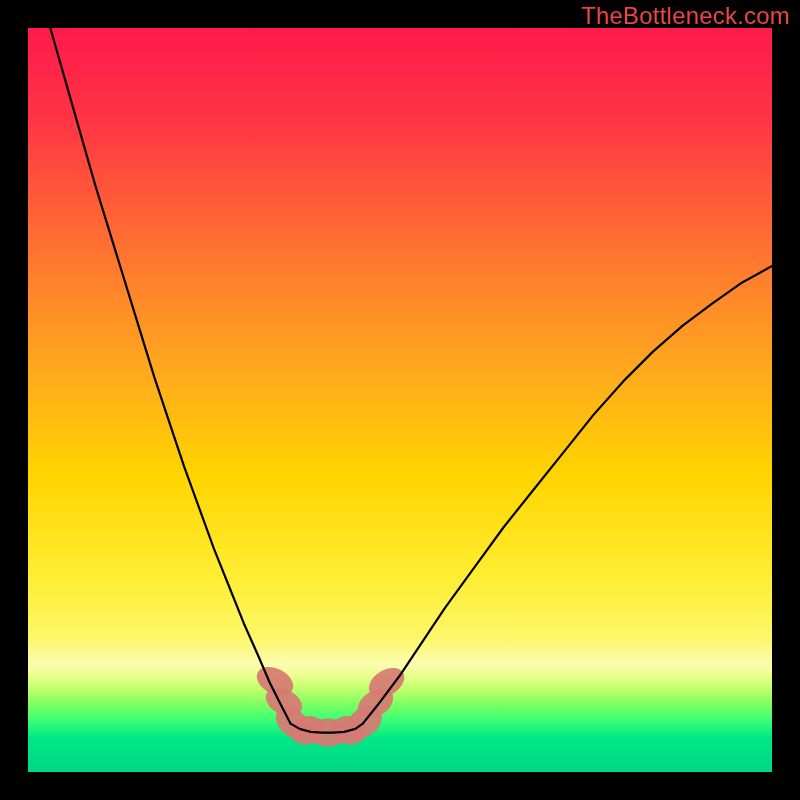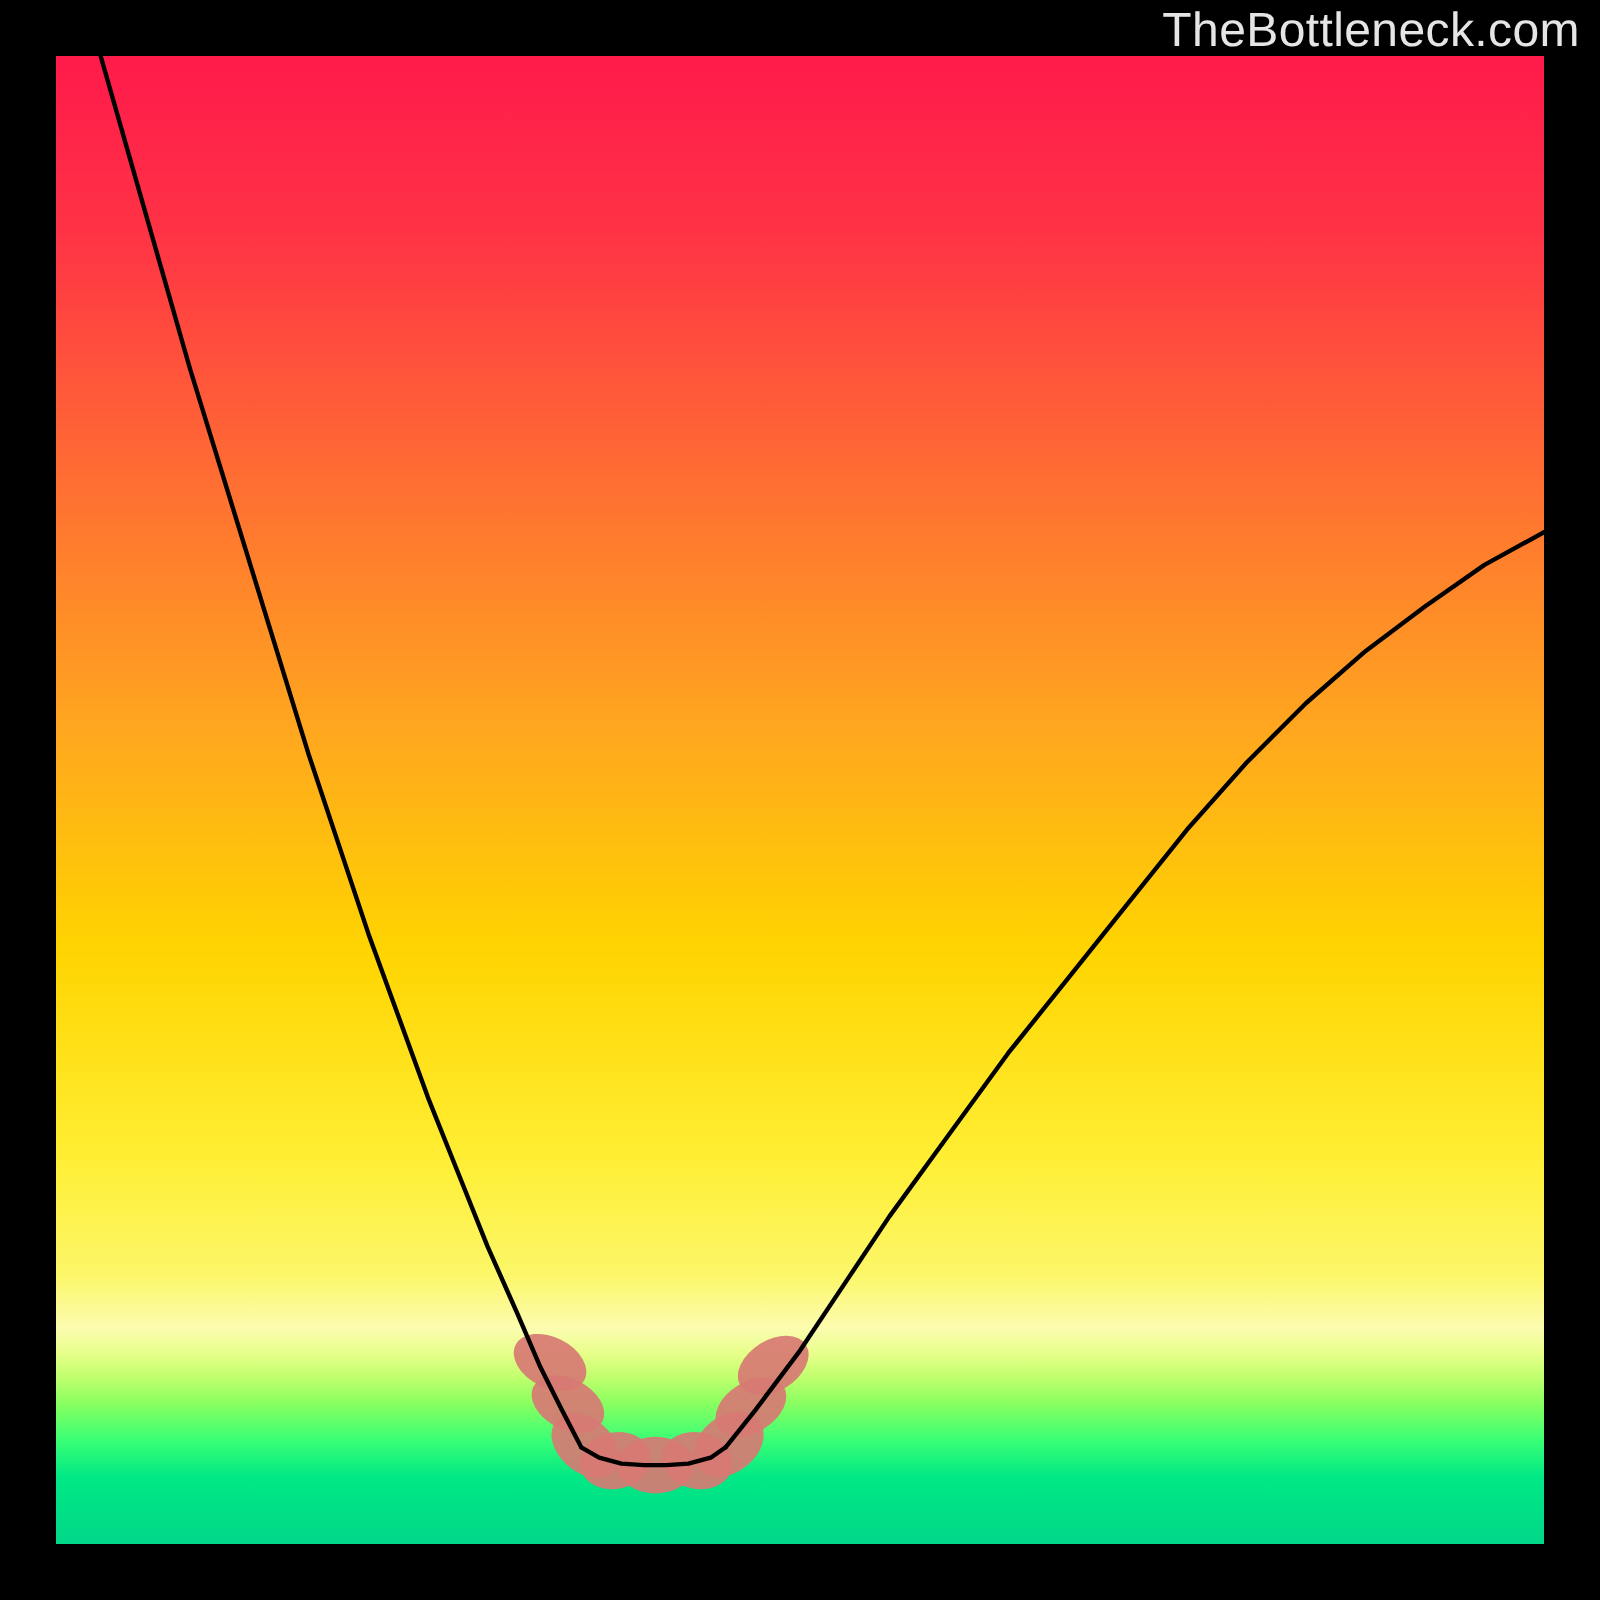--- a/index.html
+++ b/index.html
@@ -26,21 +26,21 @@
     width: 744px;
     height: 744px;
     overflow: hidden;
   }
   .watermark {
     position: absolute;
     top: 2px;
     right: 10px;
     font-size: 24px;
     font-weight: 500;
-    color: #e5e5e5;
+    color: #ef4444;
     letter-spacing: 0.2px;
   }
 </style>
 </head>
 <body>
 
 <div class="frame">
   <div class="watermark">TheBottleneck.com</div>
   <div class="plot">
     <svg id="chart-svg" width="744" height="744" viewBox="0 0 744 744" preserveAspectRatio="none">

